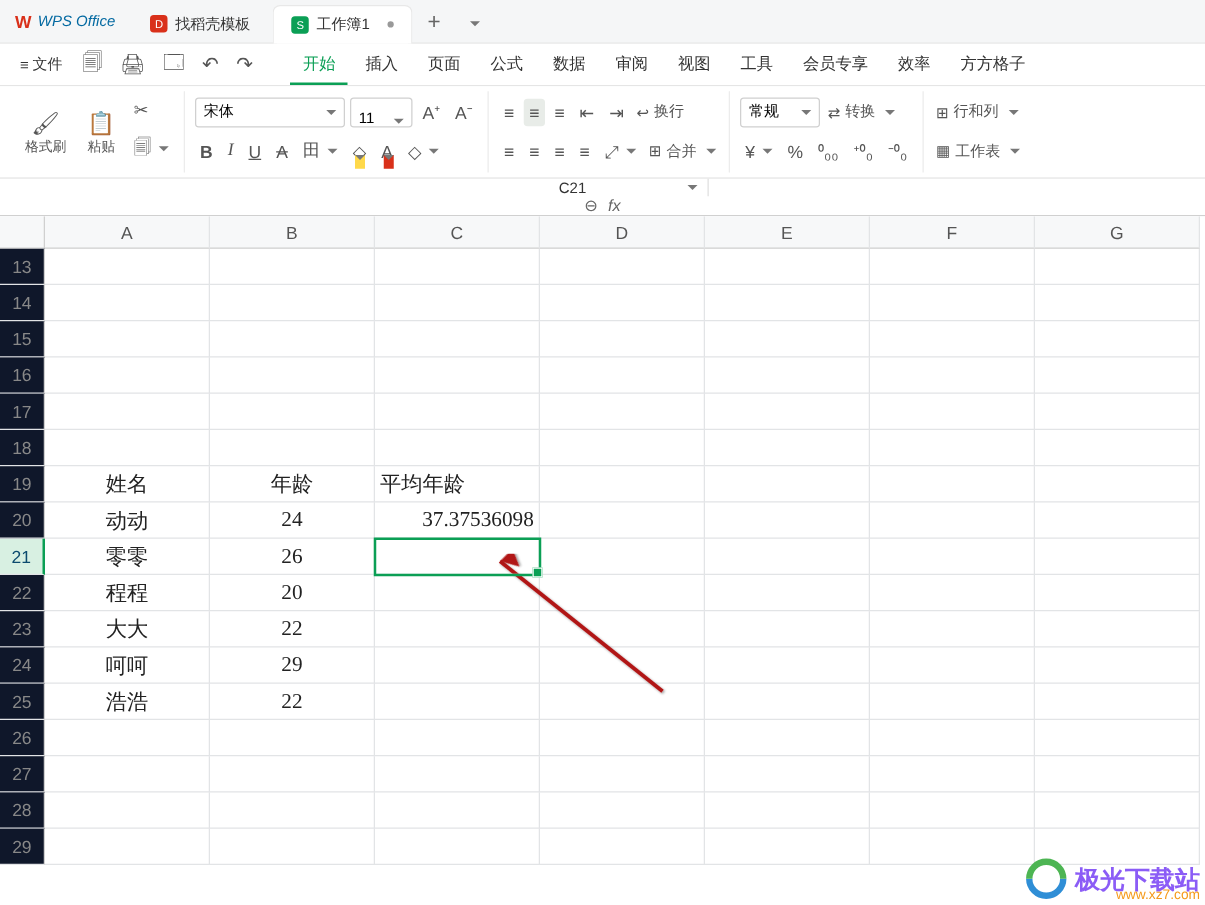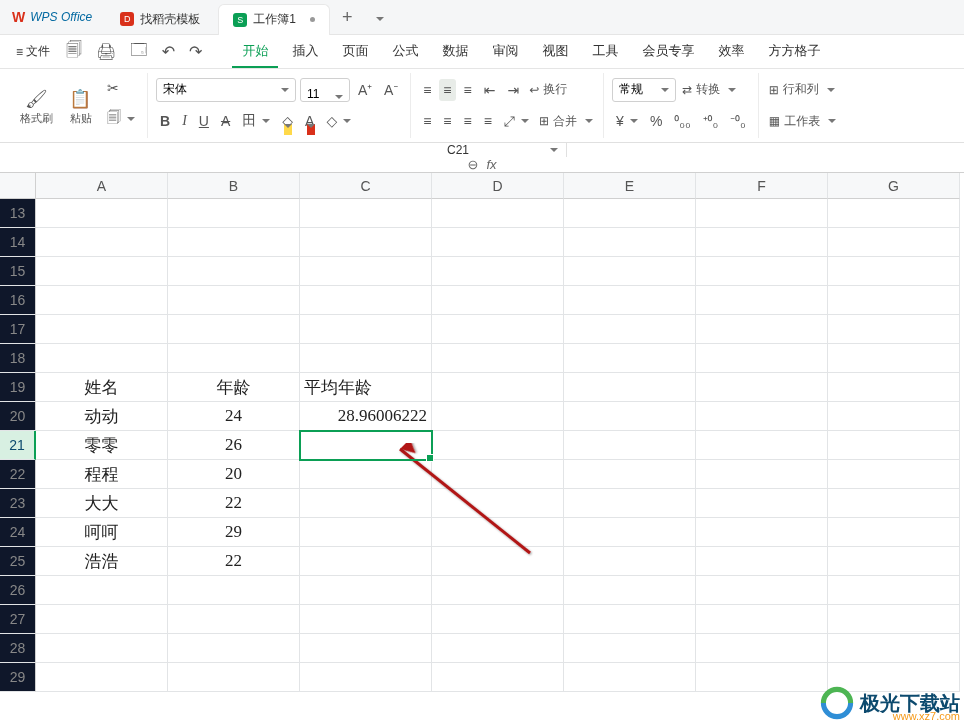--- a/index.html
+++ b/index.html
@@ -22,21 +22,21 @@
 .menu-item { font-size: 13px; padding: 6px 10px; color: #333; cursor: pointer; }
 .menu-item.active { color: #0b9f55; border-bottom: 2px solid #0b9f55; font-weight: 500; }
 .ribbon { background: #fff; height: 74px; display: flex; align-items: stretch; padding: 4px 6px; border-bottom: 1px solid #e0e0e0; }
 .rib-group { display: flex; flex-direction: row; align-items: stretch; padding: 2px 8px; border-right: 1px solid #ececec; gap: 2px; }
 .rib-bigbtn { display: flex; flex-direction: column; align-items: center; justify-content: center; gap: 2px; padding: 2px 6px; font-size: 11px; color: #555; cursor: pointer; line-height: 1; min-width: 40px; }
 .rib-bigbtn .ic { font-size: 18px; height: 24px; display:flex; align-items:center;}
 .rib-col { display: flex; flex-direction: column; justify-content: space-around; gap: 2px; }
 .rib-row { display: flex; align-items: center; gap: 4px; height: 28px; }
 .rib-smbtn { padding: 3px 4px; font-size: 14px; color: #555; cursor: pointer; border-radius: 3px; display:flex; align-items:center; gap:2px; }
 .font-sel { border: 1px solid #d0d0d0; border-radius: 3px; height: 24px; font-size: 12px; padding: 0 6px; display:flex; align-items:center; justify-content:space-between; background:#fff; }
-.font-sel.name { width: 140px; }
+.font-sel.name { width: 120px; }
 .font-sel.size { width: 50px; align-items: flex-end; }
 .caret-d::after { content: ""; border: 4px solid transparent; border-top-color: #777; margin-left: 4px; display:inline-block; transform: translateY(2px);}
 .colorbar-y { position:relative; }
 .colorbar-y::after { content:""; position:absolute; left:2px; right:8px; bottom:-1px; height:3px; background:#ffd94a; }
 .colorbar-r { position:relative; }
 .colorbar-r::after { content:""; position:absolute; left:2px; right:8px; bottom:-1px; height:3px; background:#d9301a; }
 .namebox-row { background: #fff; height: 30px; display: flex; align-items: center; border-bottom: 1px solid #d0d0d0; flex-direction: column; }
 .namebox { width: 170px; border-right: 1px solid #e0e0e0; display: flex; align-items: center; justify-content: space-between; padding: 0 8px 0 50px; font-size: 12px; color:#333; height:100%;}
 .fx-area { display: flex; align-items: center; gap: 8px; padding: 0 12px; font-size: 13px; color:#666; }
 .grid-wrap { position: relative; background:#fff; height: calc(724px - 35px - 34px - 74px - 30px); overflow:hidden;}
@@ -45,21 +45,21 @@
 .rowhead { background: #0f172a; border-right: 1px solid #d0d0d0; border-bottom: 1px solid #e2e4e6; height: 29px; display:flex; align-items:center; justify-content:center; font-size:14px; color:#888; font-family: Arial;}
 .rowhead.sel { background: #d8f0e2; color:#0c4a6e; border-right: 2px solid #0b9f55;}
 .cell { border-right: 1px solid #e2e4e6; border-bottom: 1px solid #e2e4e6; height: 29px; display:flex; align-items:center; padding: 0 4px; font-size: 17px; font-family: SimSun, serif; color:#222; }
 .cell.center { justify-content: center; }
 .cell.right { justify-content: flex-end; }
 .cell.selected { outline: 2px solid #0b9f55; outline-offset: -1px; position:relative; z-index:2;}
 .cell.selected::after { content:""; position:absolute; right:-3px; bottom:-3px; width:6px; height:6px; background:#0b9f55; border:1px solid #fff;}
 .corner { background:#f7f8f9; border-right:1px solid #d0d0d0; border-bottom:1px solid #d0d0d0;}
 .arrow-overlay { position:absolute; left:340px; top:270px; width:200px; height:120px; pointer-events:none; }
 .watermark { position: absolute; right: 4px; bottom: 4px; display:flex; align-items:center; gap:6px; font-size: 20px; font-weight:bold;}
-.watermark .brand { color:#0c4a6e; }
+.watermark .brand { color:#8b5cf6; }
 .watermark .url { position:absolute; right:0; bottom:-2px; font-size:11px; color:#f59a1a; font-weight:normal;margin-top:24px;}
 .wm-logo { width:34px; height:34px; border-radius:50%; position:relative; }
 .mirrow-label { display:flex; align-items:center; gap:4px; font-size:12px; color:#555; padding:3px 2px; cursor:pointer;}
 </style>
 </head>
 <body>
 
 <div class="titlebar">
   <div class="app-logo">
     <span class="app-logo-icon">W</span>
@@ -284,21 +284,21 @@
       <div class="cell center">姓名</div>
       <div class="cell center">年龄</div>
       <div class="cell">平均年龄</div>
       <div class="cell"></div>
       <div class="cell"></div>
       <div class="cell"></div>
       <div class="cell"></div>
       <div class="rowhead">20</div>
       <div class="cell center">动动</div>
       <div class="cell center">24</div>
-      <div class="cell right">28.96006222</div>
+      <div class="cell right">37.37536098</div>
       <div class="cell"></div>
       <div class="cell"></div>
       <div class="cell"></div>
       <div class="cell"></div>
       <div class="rowhead sel">21</div>
       <div class="cell center">零零</div>
       <div class="cell center">26</div>
       <div class="cell selected"></div>
       <div class="cell"></div>
       <div class="cell"></div>

